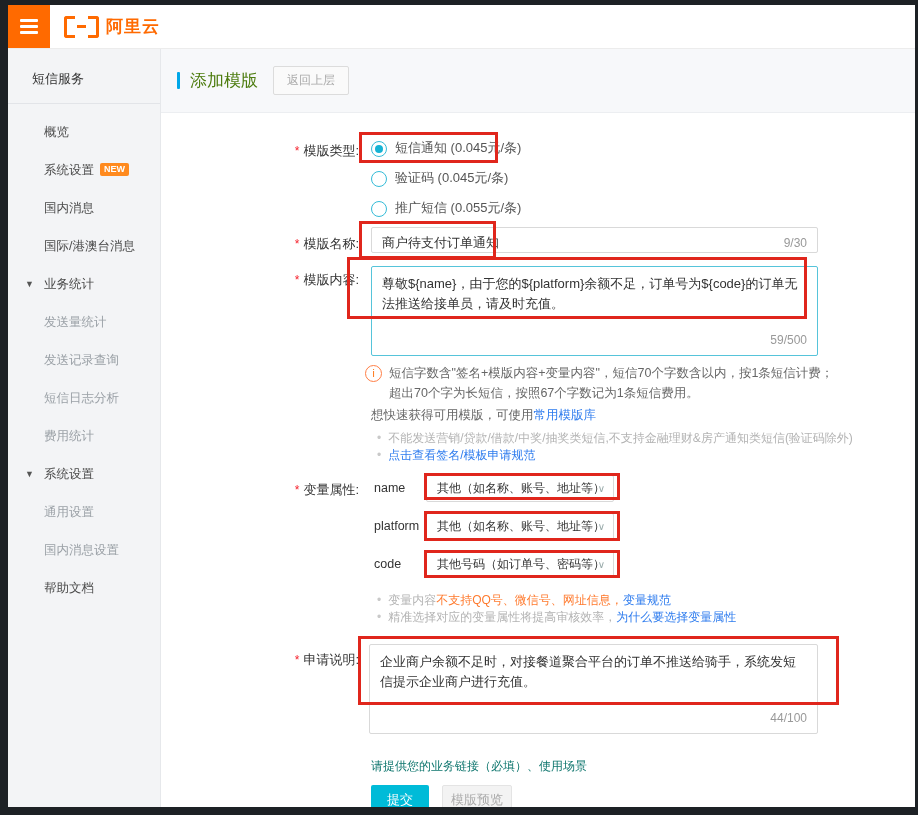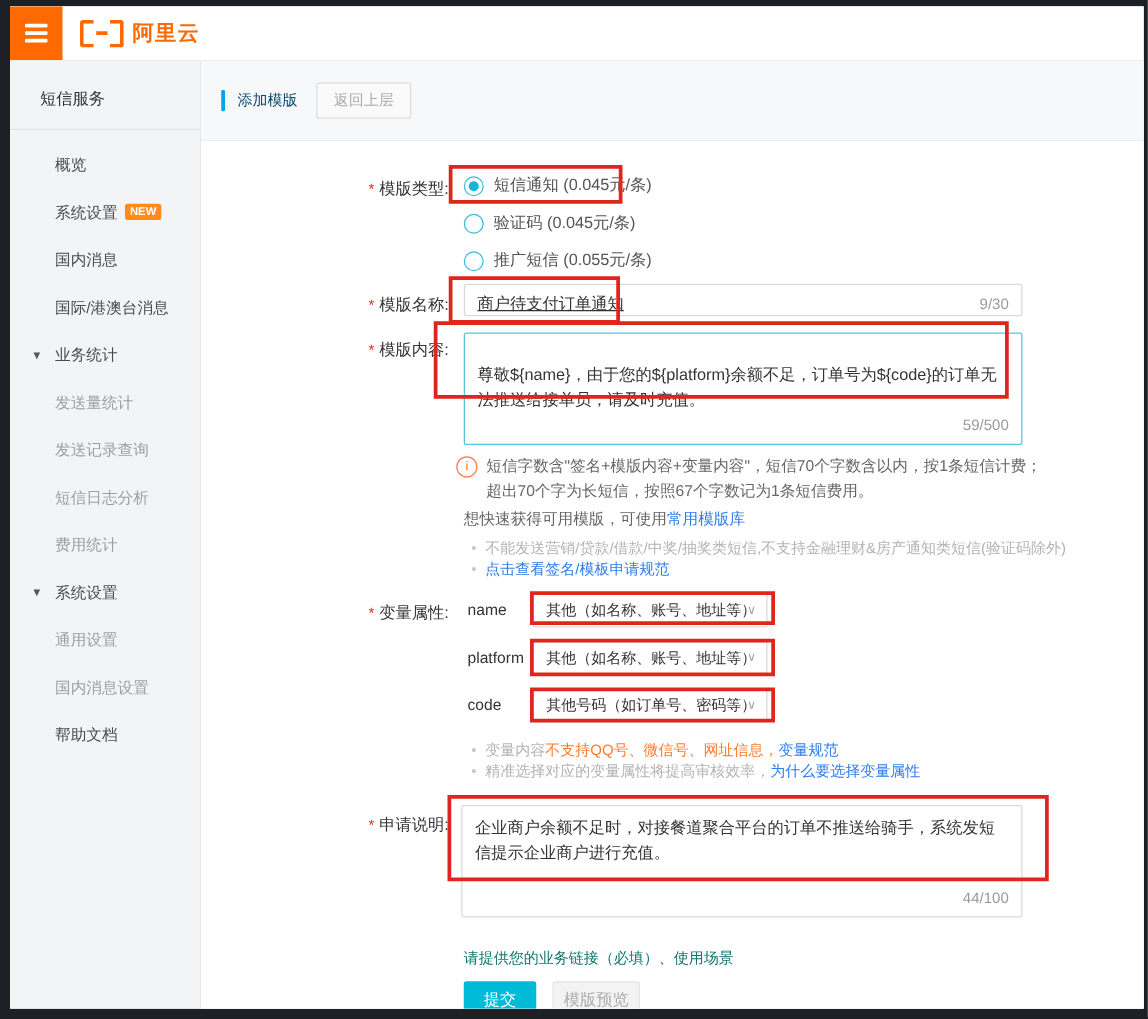--- a/index.html
+++ b/index.html
@@ -24,36 +24,36 @@
   .sb-list{padding-top:9px;}
   .sb-item{height:38px;line-height:38px;padding-left:36px;font-size:12.5px;color:#4a4a4a;position:relative;cursor:pointer;white-space:nowrap;}
   .sb-item.sub{color:#9aa0a6;}
   .caret{position:absolute;left:17px;top:0;color:#555;font-size:9px;}
   .new-badge{display:inline-block;background:#FF8A1E;color:#fff;font-size:9px;line-height:13px;padding:0 4px;border-radius:2px;margin-left:6px;vertical-align:2px;font-weight:bold;}
 
   
   .main{flex:1;display:flex;flex-direction:column;background:#fff;min-width:0;}
   .page-header{flex:0 0 63px;height:63px;background:#f7f8fa;border-bottom:1px solid #eceef1;display:flex;align-items:center;padding-left:16px;}
   .accent{width:3px;height:17px;background:#00A7E8;margin-right:10px;border-radius:1px;}
-  .page-title{font-size:12px;color:#0c4a6e;}
+  .page-title{font-size:17px;color:#4d7c0f;}
   .back-btn{margin-left:15px;background:#fafafa;border:1px solid #dcdcdc;color:#aaa;font-size:12px;padding:5px 13px;border-radius:2px;cursor:pointer;}
 
   .canvas{position:relative;flex:1;overflow:hidden;background:#fff;}
   .flabel{position:absolute;width:198px;text-align:right;font-size:13px;color:#333;white-space:nowrap;}
   .req{color:#f5222d;margin-right:4px;font-size:12px;}
 
   .radio-row{position:absolute;left:210px;display:flex;align-items:flex-end;gap:8px;cursor:pointer;}
   .radio{width:16px;height:16px;border-radius:50%;border:1px solid #35bcd8;background:#fff;box-sizing:border-box;position:relative;flex:0 0 16px;}
   .radio.sel::after{content:"";position:absolute;left:3px;top:3px;right:3px;bottom:3px;border-radius:50%;background:#16b3d4;}
   .radio-label{font-size:13px;color:#555;}
 
   .fieldbox{position:absolute;box-sizing:border-box;background:#fff;border:1px solid #d9d9d9;border-radius:2px;font-size:13px;color:#333;}
-  .name-input{left:210px;top:114px;width:447px;height:26px;line-height:30px;padding:0 44px 0 10px;cursor:text;text-decoration:underline;}
+  .name-input{left:210px;top:114px;width:447px;height:26px;line-height:30px;padding:0 44px 0 10px;cursor:text;}
   .name-counter{position:absolute;right:10px;top:0;line-height:30px;font-size:12px;color:#999;}
-  .content-ta{left:210px;top:153px;width:447px;height:90px;border:1px solid #56c4da;padding:23px 10px;line-height:20px;cursor:text;}
+  .content-ta{left:210px;top:153px;width:447px;height:90px;border:1px solid #56c4da;padding:7px 10px;line-height:20px;cursor:text;}
   .ta-counter{position:absolute;right:10px;bottom:5px;font-size:12px;color:#999;}
   .apply-ta{left:208px;top:531px;width:449px;height:90px;padding:7px 10px;line-height:20px;cursor:text;}
 
   .note{position:absolute;left:204px;top:250px;width:472px;display:flex;font-size:12.5px;color:#666;line-height:1.6;}
   .info-icon{flex:0 0 15px;width:15px;height:15px;border:1px solid #ff7e45;color:#ff6a00;border-radius:50%;font-size:10px;text-align:center;line-height:15px;margin:2px 7px 0 0;font-style:normal;}
   .quick{position:absolute;left:210px;top:294px;font-size:12.5px;color:#666;}
   a.link{color:#2E7CEE;text-decoration:none;cursor:pointer;}
   .bullet{position:absolute;left:216px;font-size:12px;color:#b3b3b3;white-space:nowrap;}
   .dot{color:#c9c9c9;margin-right:7px;}
   .orange{color:#ff7a2e;}

